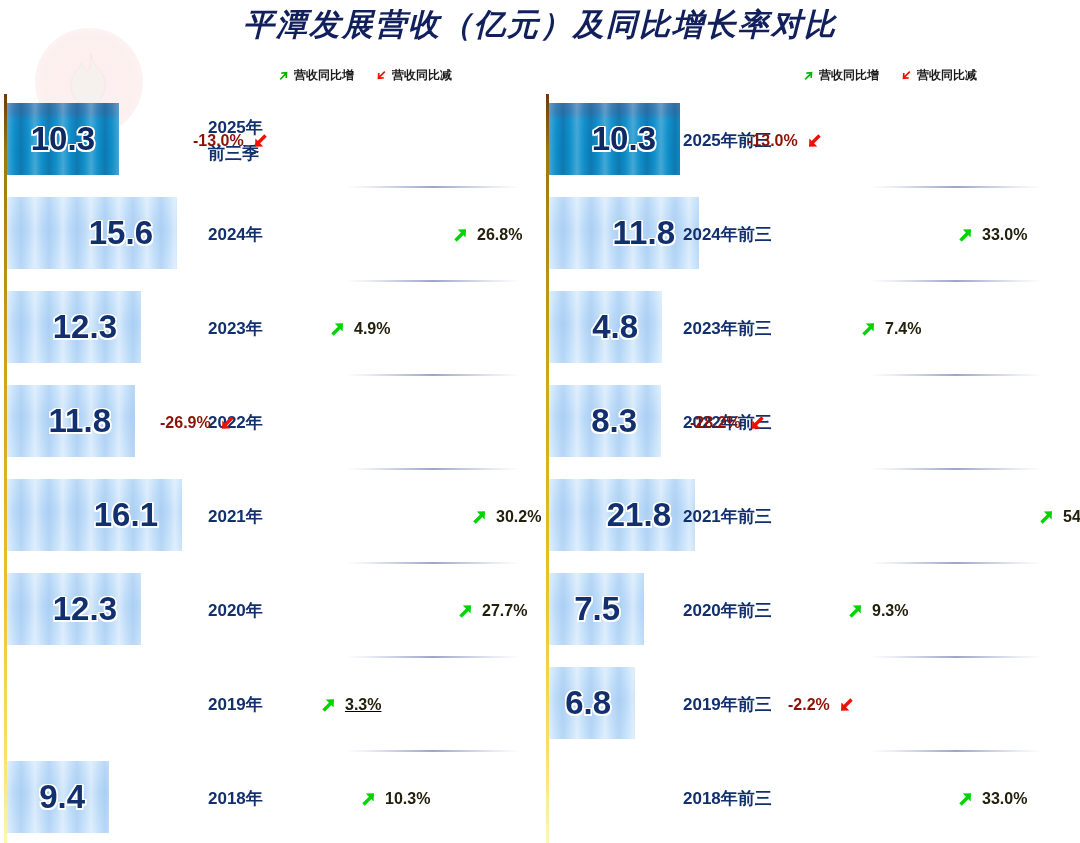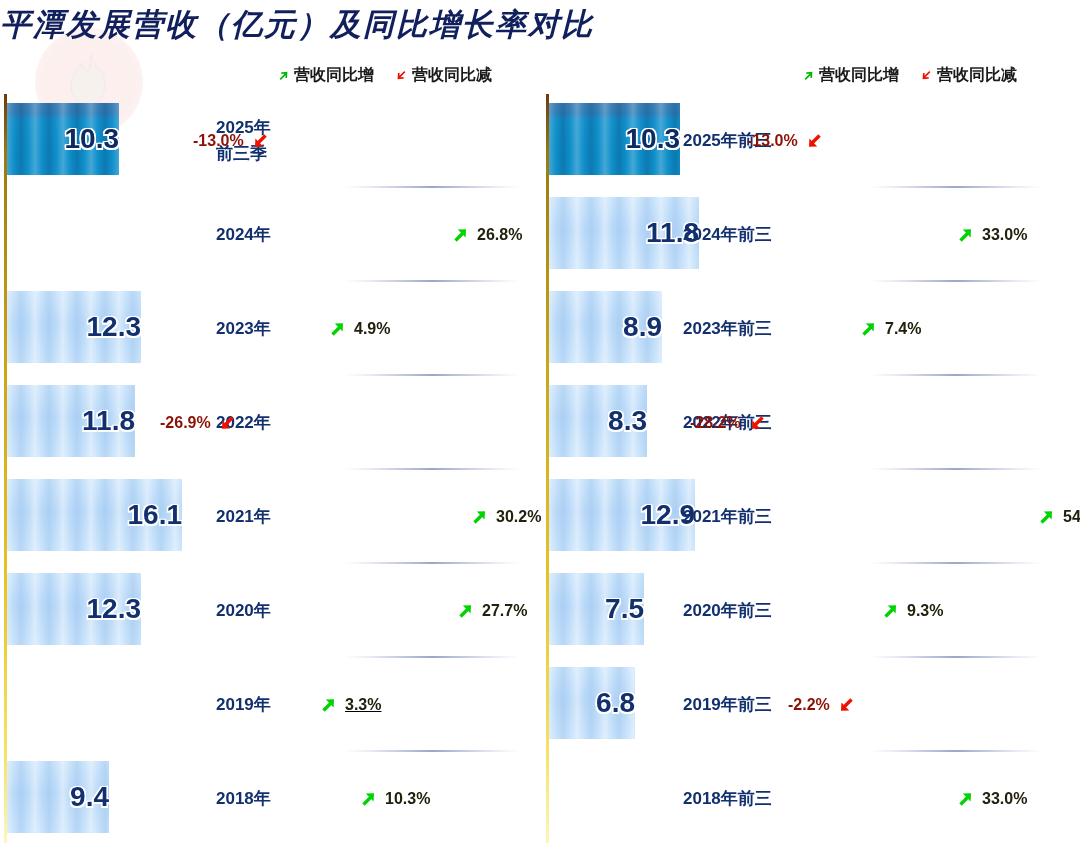--- a/index.html
+++ b/index.html
@@ -34,21 +34,21 @@
     width: 48px;
     height: 58px;
   }
 
   
   .chart-title {
     position: absolute;
     top: 4px;
     left: 0;
     width: 1080px;
-    text-align: left;
+    text-align: center;
     font-family: "Liberation Serif", "DejaVu Serif", serif;
     font-weight: bold;
     font-style: italic;
     font-size: 31px;
     letter-spacing: 2px;
     color: #11205c;
     z-index: 5;
     white-space: nowrap;
   }
 
@@ -80,21 +80,21 @@
     white-space: nowrap;
   }
   .panel.left  .legend { left: 278px; }
   .panel.right .legend { left: 283px; }
   .legend-item {
     display: flex;
     align-items: center;
     gap: 5px;
   }
   .legend-label {
-    font-size: 16px;
+    font-size: 12px;
     font-weight: bold;
     color: #1a1a1a;
     font-family: "Liberation Sans", "DejaVu Sans", sans-serif;
   }
   .arrow-mini { width: 11px; height: 11px; display: block; }
 
   
   .axis-line {
     position: absolute;
     top: 38px;
@@ -145,24 +145,24 @@
         rgba(255,255,255,0.22) 0px,
         rgba(255,255,255,0.00) 7px,
         rgba(10,70,120,0.30) 14px,
         rgba(255,255,255,0.00) 21px,
         rgba(255,255,255,0.22) 28px),
       linear-gradient(to bottom, #3f7fb5 0%, #2f7fb9 14%, #1391cd 24%, #0d8ec9 70%, #1190cb 100%);
   }
 
   .bar-value {
     position: absolute;
-    right: 0;
+    right: 24px;
     top: 50%;
     transform: translateY(-50%);
-    font-size: 28px;
+    font-size: 33px;
     font-weight: bold;
     font-family: "Liberation Sans", "DejaVu Sans", sans-serif;
     color: #12306e;
     text-shadow:
       -1.5px -1.5px 0 #fff,  1.5px -1.5px 0 #fff,
       -1.5px  1.5px 0 #fff,  1.5px  1.5px 0 #fff,
       -1.5px 0 0 #fff, 1.5px 0 0 #fff, 0 -1.5px 0 #fff, 0 1.5px 0 #fff;
     white-space: nowrap;
   }
   .row.highlight .bar-value { color: #0d2a63; }
@@ -172,21 +172,21 @@
     position: absolute;
     top: 50%;
     transform: translateY(-50%);
     font-size: 17px;
     font-weight: bold;
     color: #12306e;
     line-height: 1.55;
     white-space: nowrap;
     font-family: "Liberation Sans", "DejaVu Sans", sans-serif;
   }
-  .panel.left  .cat-label { left: 216px; }
+  .panel.left  .cat-label { left: 208px; }
   .panel.right .cat-label { left: 163px; }
   .cat-label .l2 { display: block; }
 
   
   .growth {
     position: absolute;
     top: 50%;
     transform: translateY(-50%);
     display: flex;
     align-items: center;
@@ -258,20 +258,23 @@
           <div class="growth down" style="left: 193px;">
             <svg class="arrow" viewBox="0 0 20 20">
               <path d="M14.5 4.5 L6 13" fill="none" stroke="#ee1100" stroke-width="3.4" stroke-linecap="butt"></path>
               <path d="M12.2 15.4 L4 15.8 L4.4 7.4 Z" fill="#ee1100"></path>
             </svg>
             <span class="pct">-13.0%</span>
           </div>
           <div class="sep"></div>
         </div>
         <div class="row" style="top: 94px;">
+          <div class="bar" style="width: 170px;">
+            <span class="bar-value">15.6</span>
+          </div>
           <div class="cat-label"><span>2024年</span></div>
           <div class="growth up" style="left: 450px;">
             <svg class="arrow" viewBox="0 0 20 20">
               <path d="M5.5 15.5 L14 7" fill="none" stroke="#00d400" stroke-width="3.4" stroke-linecap="butt"></path>
               <path d="M7.8 4.6 L16 4.2 L15.6 12.6 Z" fill="#00d400"></path>
             </svg>
             <span class="pct">26.8%</span>
           </div>
           <div class="sep"></div>
         </div>
@@ -398,66 +401,66 @@
             <svg class="arrow" viewBox="0 0 20 20">
               <path d="M5.5 15.5 L14 7" fill="none" stroke="#00d400" stroke-width="3.4" stroke-linecap="butt"></path>
               <path d="M7.8 4.6 L16 4.2 L15.6 12.6 Z" fill="#00d400"></path>
             </svg>
             <span class="pct">33.0%</span>
           </div>
           <div class="sep"></div>
         </div>
         <div class="row" style="top: 188px;">
           <div class="bar" style="width: 113px;">
-            <span class="bar-value">8.9</span>
+            <span class="bar-value">4.8</span>
           </div>
           <div class="cat-label"><span>2023年前三</span></div>
           <div class="growth up" style="left: 338px;">
             <svg class="arrow" viewBox="0 0 20 20">
               <path d="M5.5 15.5 L14 7" fill="none" stroke="#00d400" stroke-width="3.4" stroke-linecap="butt"></path>
               <path d="M7.8 4.6 L16 4.2 L15.6 12.6 Z" fill="#00d400"></path>
             </svg>
             <span class="pct">7.4%</span>
           </div>
           <div class="sep"></div>
         </div>
         <div class="row" style="top: 282px;">
-          <div class="bar" style="width: 98px;">
+          <div class="bar" style="width: 112px;">
             <span class="bar-value">8.3</span>
           </div>
           <div class="cat-label"><span>2022年前三</span></div>
           <div class="growth down" style="left: 170px;">
             <svg class="arrow" viewBox="0 0 20 20">
               <path d="M14.5 4.5 L6 13" fill="none" stroke="#ee1100" stroke-width="3.4" stroke-linecap="butt"></path>
               <path d="M12.2 15.4 L4 15.8 L4.4 7.4 Z" fill="#ee1100"></path>
             </svg>
             <span class="pct">-28.2%</span>
           </div>
           <div class="sep"></div>
         </div>
         <div class="row" style="top: 376px;">
           <div class="bar" style="width: 146px;">
-            <span class="bar-value">12.9</span>
+            <span class="bar-value">21.8</span>
           </div>
           <div class="cat-label"><span>2021年前三</span></div>
           <div class="growth up" style="left: 516px;">
             <svg class="arrow" viewBox="0 0 20 20">
               <path d="M5.5 15.5 L14 7" fill="none" stroke="#00d400" stroke-width="3.4" stroke-linecap="butt"></path>
               <path d="M7.8 4.6 L16 4.2 L15.6 12.6 Z" fill="#00d400"></path>
             </svg>
             <span class="pct">54.3%</span>
           </div>
           <div class="sep"></div>
         </div>
         <div class="row" style="top: 470px;">
           <div class="bar" style="width: 95px;">
             <span class="bar-value">7.5</span>
           </div>
           <div class="cat-label"><span>2020年前三</span></div>
-          <div class="growth up" style="left: 360px;">
+          <div class="growth up" style="left: 325px;">
             <svg class="arrow" viewBox="0 0 20 20">
               <path d="M5.5 15.5 L14 7" fill="none" stroke="#00d400" stroke-width="3.4" stroke-linecap="butt"></path>
               <path d="M7.8 4.6 L16 4.2 L15.6 12.6 Z" fill="#00d400"></path>
             </svg>
             <span class="pct">9.3%</span>
           </div>
           <div class="sep"></div>
         </div>
         <div class="row" style="top: 564px;">
           <div class="bar" style="width: 86px;">

